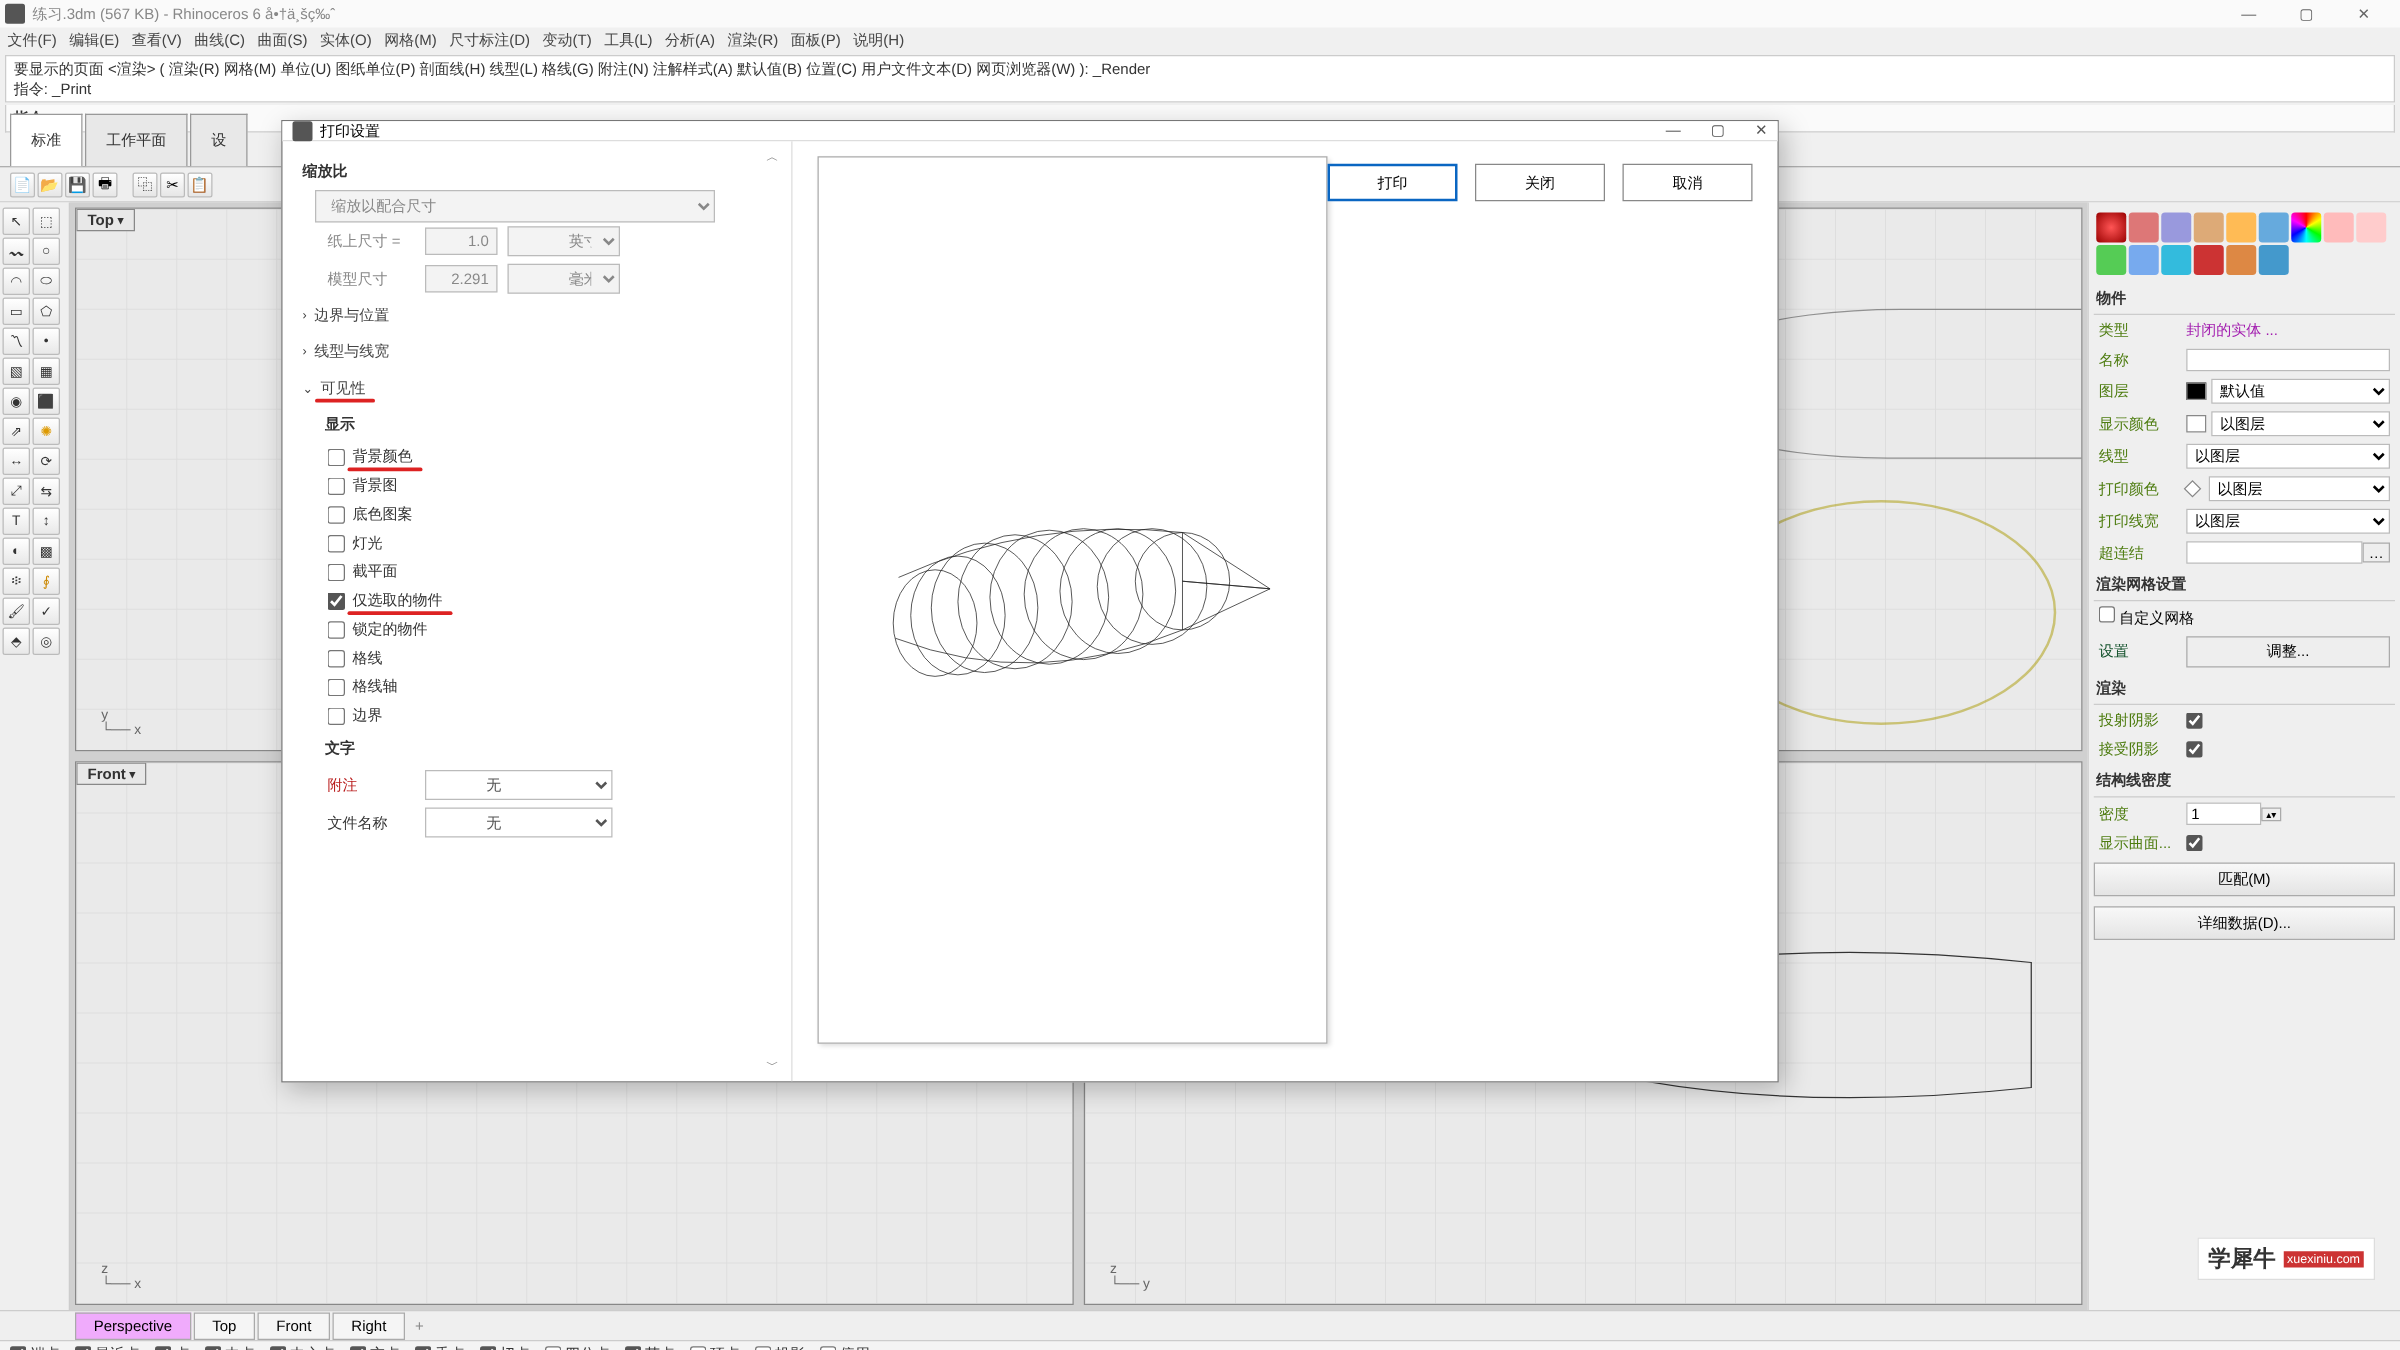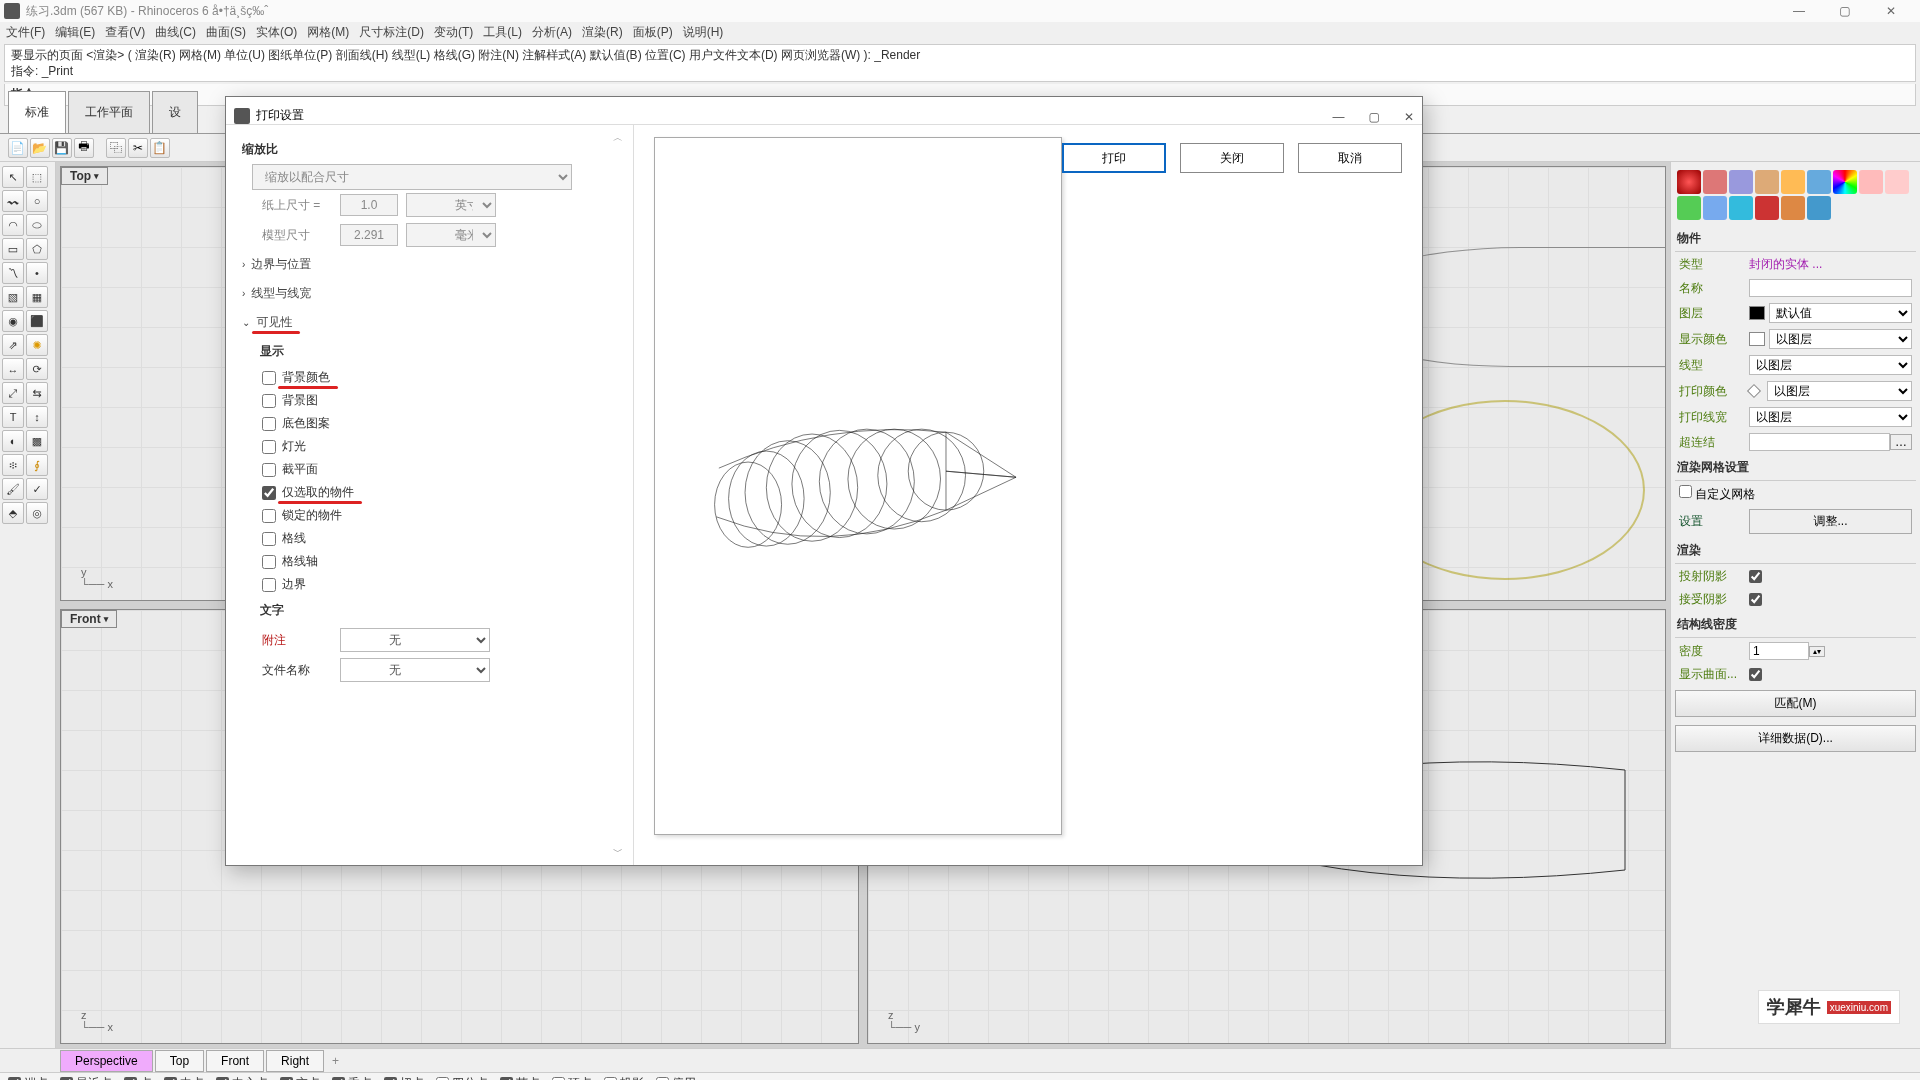--- a/index.html
+++ b/index.html
@@ -71,34 +71,34 @@
 .swatch.white { background: #fff; }
 .swatch.diamond { background: #fff; transform: rotate(45deg); width: 10px; height: 10px; margin-right: 8px; }
 .btn-wide { width: 100%; padding: 4px; margin: 3px 0; border: 1px solid #aaa; background: linear-gradient(#f8f8f8,#e4e4e4); text-align: center; cursor: pointer; }
 
 
 .osnap-bar { height: 22px; display: flex; align-items: center; padding: 0 8px; gap: 12px; background: #f4f4f4; border-top: 1px solid #ccc; }
 .osnap-bar label { display: flex; align-items: center; gap: 3px; color: #333; }
 
 
 .dialog { position: absolute; left: 225px; top: 96px; width: 1198px; height: 770px; background: #fff; border: 1px solid #777; box-shadow: 4px 6px 20px rgba(0,0,0,0.25); display: flex; flex-direction: column; }
-.dlg-title { height: 28px; display: flex; align-items: flex-end; padding: 0 8px; background: #fff; border-bottom: 1px solid #ddd; }
+.dlg-title { height: 16px; display: flex; align-items: flex-start; padding: 0 8px; background: #fff; border-bottom: 1px solid #ddd; }
 .dlg-title .ico { width: 16px; height: 16px; background: #555; border-radius: 2px; margin-right: 6px; }
 .dlg-title .controls { margin-left: auto; display: flex; gap: 24px; color: #555; font-size: 14px; }
 .dlg-body { flex: 1; display: flex; }
 .dlg-left { width: 408px; border-right: 1px solid #ddd; padding: 10px 16px; overflow: hidden; position: relative; }
 .dlg-left .chev { position: absolute; top: 6px; right: 10px; font-size: 10px; color: #888; }
 .dlg-left .chev2 { position: absolute; bottom: 6px; right: 10px; font-size: 10px; color: #888; }
 .section-title { font-weight: bold; padding: 6px 0; color: #333; }
 .section-expand { display: flex; align-items: center; gap: 6px; color: #444; padding: 6px 0; cursor: pointer; }
 .section-expand .tri { font-size: 10px; }
 .row-field { display: flex; align-items: center; padding: 3px 0 3px 20px; gap: 8px; }
 .row-field .lbl { width: 70px; color: #888; }
 .row-field input, .row-field select { border: 1px solid #bbb; padding: 3px 6px; background: #fff; color: #555; }
-.row-field input { width: 58px; text-align: center; }
+.row-field input { width: 58px; text-align: right; }
 .row-field select { width: 120px; padding-left: 44px; }
 .row-field select.small { width: 90px; }
 .row-field.disabled input, .row-field.disabled select, .scale-select { background: #f3f3f3; color: #888; }
 .scale-select { width: 320px; border: 1px solid #bbb; padding: 4px 8px; margin-left: 10px; }
 .chk-row { display: flex; align-items: center; padding: 3px 0 3px 20px; gap: 6px; color: #333; }
 .chk-row input { width: 14px; height: 14px; }
 .red-underline2 { position: relative; }
 .red-underline2::after { content: ''; position: absolute; left: -4px; right: -8px; bottom: -3px; height: 3px; background: #d22; border-radius: 2px; }
 
 .dlg-right { flex: 1; display: flex; padding: 12px 20px; justify-content: space-between; }

